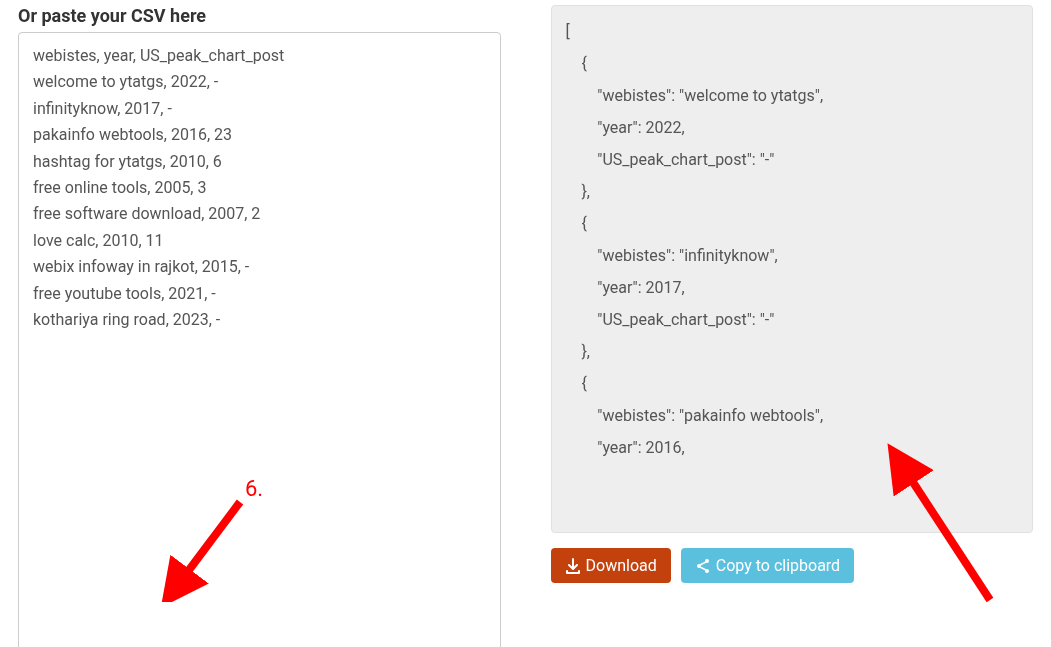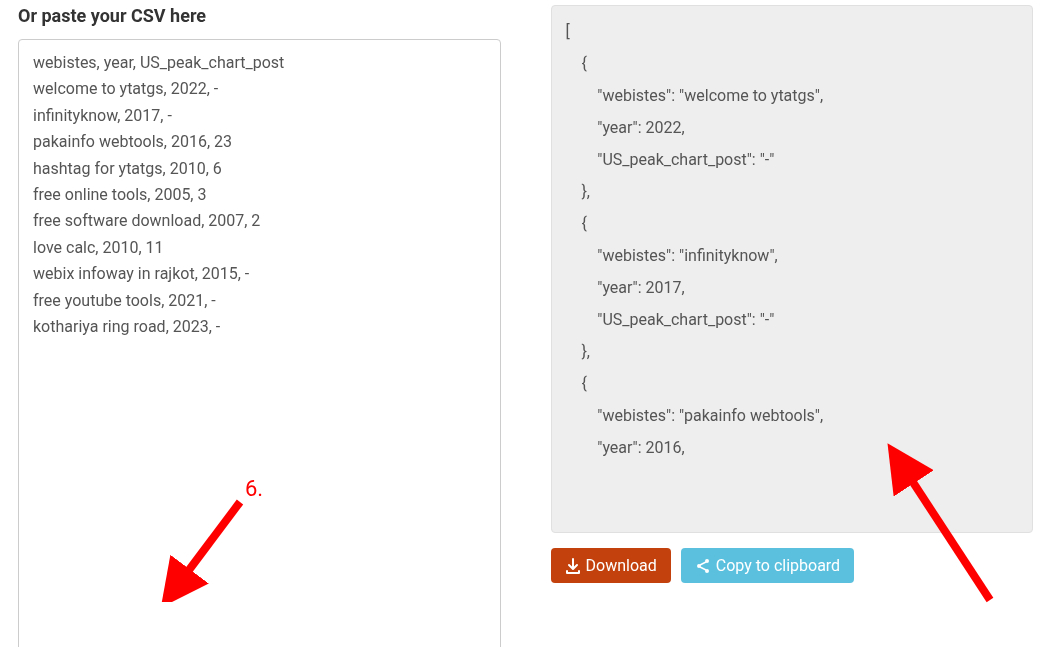--- a/index.html
+++ b/index.html
@@ -22,21 +22,21 @@
     }
     .column {
       flex: 1;
       display: flex;
       flex-direction: column;
     }
     .heading {
       font-size: 18px;
       font-weight: bold;
       color: #333333;
-      margin-bottom: 13px;
+      margin-bottom: 6px;
     }
     .csv-textarea {
       width: 100%;
       height: 636px;
       padding: 10px 14px;
       border: 1px solid #ccc;
       border-radius: 4px;
       font-family: inherit;
       font-size: 16px;
       color: #555;

